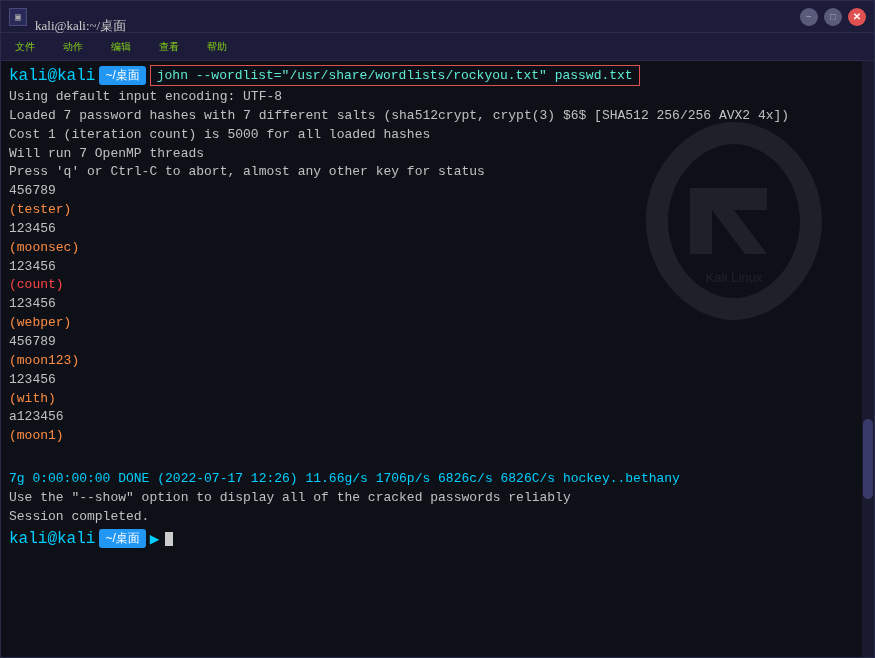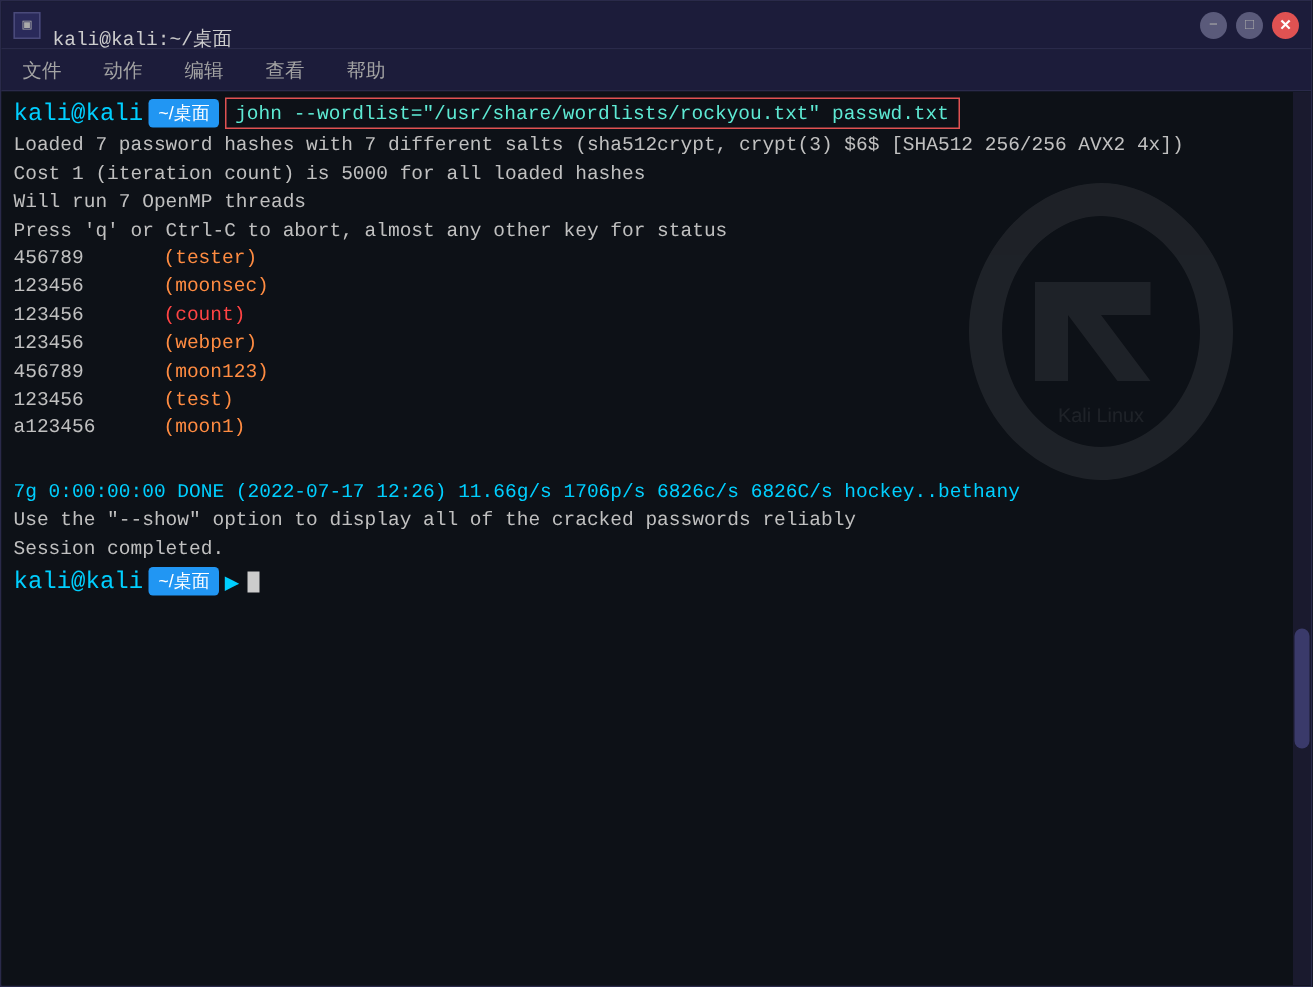--- a/index.html
+++ b/index.html
@@ -46,21 +46,21 @@
       align-items: center;
       justify-content: center;
       font-size: 10px;
       color: #aaa;
       margin-right: 8px;
     }
 
     .titlebar-title {
       color: #cccccc;
       font-size: 13px;
-      font-family: Liberation Mono, monospace;
+      font-family: Liberation Serif, serif;
       margin-top: 19px;
     }
 
     .titlebar-controls {
       display: flex;
       gap: 6px;
       align-items: center;
     }
 
     .btn-minimize, .btn-maximize, .btn-close {
@@ -85,22 +85,22 @@
       height: 28px;
       display: flex;
       align-items: center;
       padding: 0 8px;
       gap: 16px;
       flex-shrink: 0;
       border-bottom: 1px solid #2a2a4a;
     }
 
     .menu-item {
-      color: #a3a3a3;
-      font-size: 13px;
+      color: #84cc16;
+      font-size: 10px;
       cursor: pointer;
       padding: 2px 6px;
       font-family: 'Microsoft YaHei', sans-serif;
     }
 
     
     .terminal {
       flex: 1;
       background: #0d1117;
       padding: 4px 8px;
@@ -171,20 +171,21 @@
       font-size: 13px;
       line-height: 1.45;
       white-space: pre;
       font-family: 'Courier New', monospace;
     }
 
     .cracked-line {
       display: flex;
       align-items: baseline;
       line-height: 1.45;
+      flex-direction: column;
     }
 
     .cracked-password {
       color: #c0c0c0;
       font-size: 13px;
       width: 100px;
       font-family: 'Courier New', monospace;
     }
 
     .done-line {
@@ -262,20 +263,21 @@
         <text x="100" y="155" text-anchor="middle" font-size="12" fill="white" font-family="Arial">Kali Linux</text>
       </svg>
     </div>
 
     <div class="prompt-row">
       <span class="prompt-user">kali@kali</span>
       <span class="prompt-badge">~/桌面</span>
       <span class="command-box">john --wordlist="/usr/share/wordlists/rockyou.txt" passwd.txt</span>
     </div>
 
+    <div class="output-line">Using default input encoding: UTF-8</div>
     <div class="output-line">Loaded 7 password hashes with 7 different salts (sha512crypt, crypt(3) $6$ [SHA512 256/256 AVX2 4x])</div>
     <div class="output-line">Cost 1 (iteration count) is 5000 for all loaded hashes</div>
     <div class="output-line">Will run 7 OpenMP threads</div>
     <div class="output-line">Press 'q' or Ctrl-C to abort, almost any other key for status</div>
 
     <div id="cracked-list">
         <div class="cracked-line">
           <span class="cracked-password">456789</span>
           <span style="color: rgb(255, 140, 66); font-size: 13px; font-family: &quot;Courier New&quot;, monospace;">(tester)</span>
         </div>
@@ -290,21 +292,21 @@
         <div class="cracked-line">
           <span class="cracked-password">123456</span>
           <span style="color: rgb(255, 140, 66); font-size: 13px; font-family: &quot;Courier New&quot;, monospace;">(webper)</span>
         </div>
         <div class="cracked-line">
           <span class="cracked-password">456789</span>
           <span style="color: rgb(255, 140, 66); font-size: 13px; font-family: &quot;Courier New&quot;, monospace;">(moon123)</span>
         </div>
         <div class="cracked-line">
           <span class="cracked-password">123456</span>
-          <span style="color: rgb(255, 140, 66); font-size: 13px; font-family: &quot;Courier New&quot;, monospace;">(test)</span>
+          <span style="color: rgb(255, 140, 66); font-size: 13px; font-family: &quot;Courier New&quot;, monospace;">(with)</span>
         </div>
         <div class="cracked-line">
           <span class="cracked-password">a123456</span>
           <span style="color: rgb(255, 140, 66); font-size: 13px; font-family: &quot;Courier New&quot;, monospace;">(moon1)</span>
         </div>
       </div>
 
     <div class="done-line">7g 0:00:00:00 DONE (2022-07-17 12:26) 11.66g/s 1706p/s 6826c/s 6826C/s hockey..bethany</div>
     <div class="output-line">Use the "--show" option to display all of the cracked passwords reliably</div>
     <div class="output-line">Session completed.</div>

